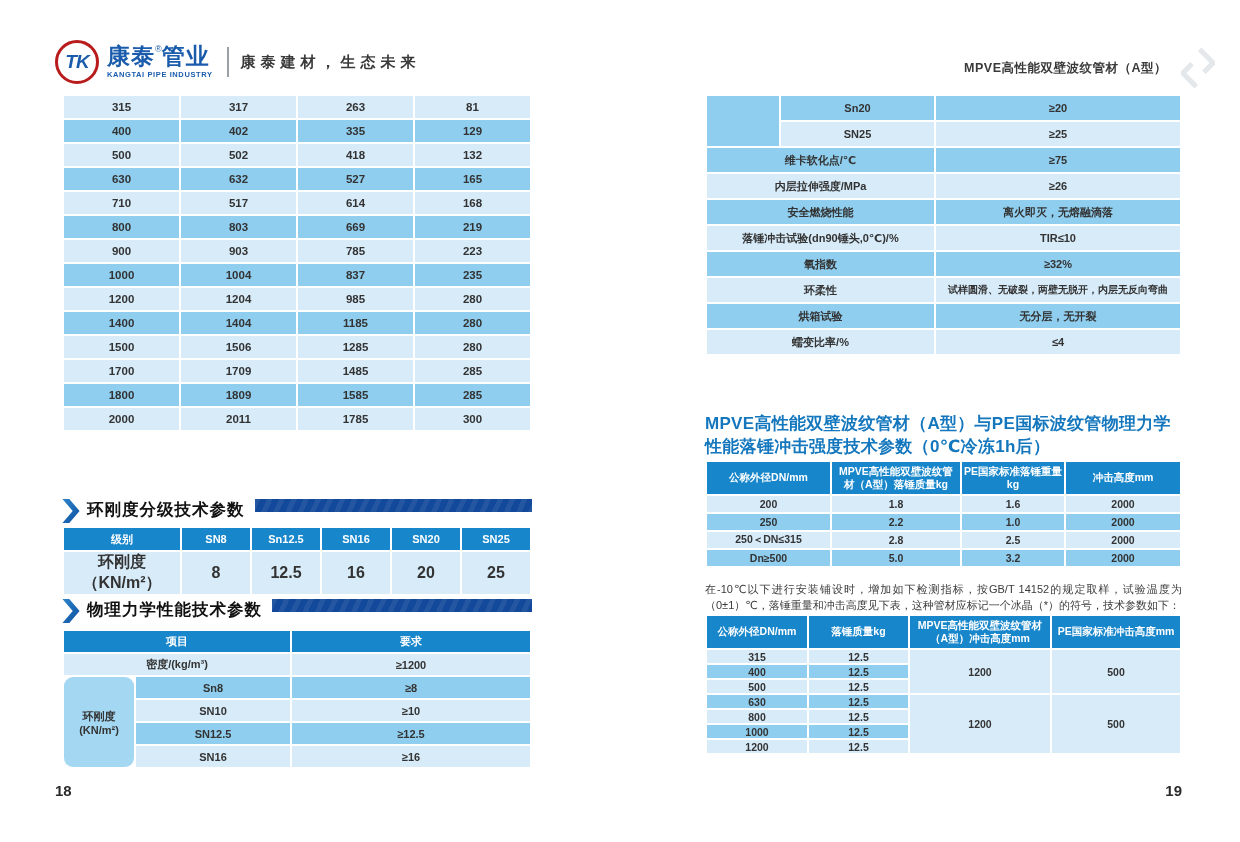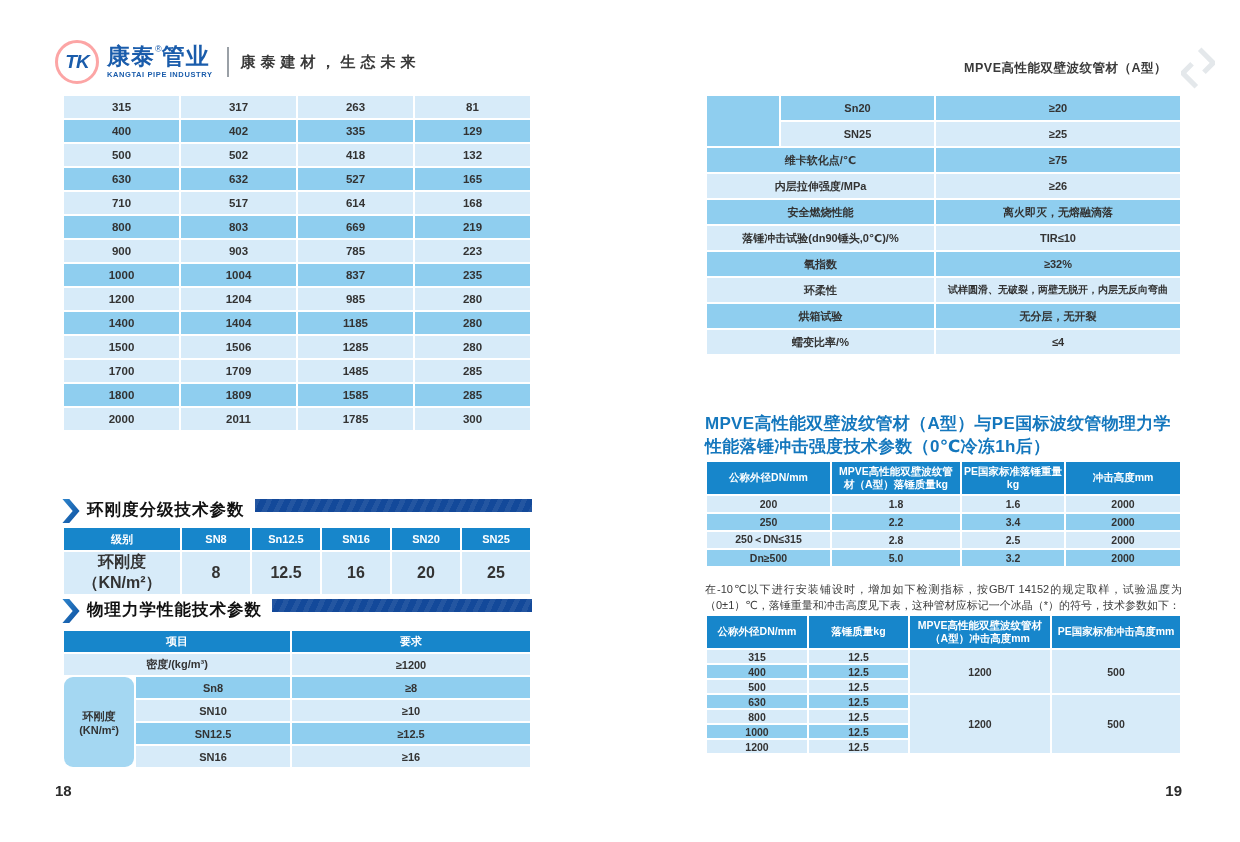--- a/index.html
+++ b/index.html
@@ -6,21 +6,21 @@
   body{
     width:1240px;height:842px;position:relative;background:#ffffff;
     font-family:"Liberation Sans","DejaVu Sans",sans-serif;color:#2f2f2f;overflow:hidden;
   }
   .page{position:absolute;inset:0;}
 
   
   .hdr-bar{position:absolute;top:38px;left:55px;right:25px;height:50px;}
   .logo-wrap{position:absolute;left:0;top:2px;display:flex;align-items:center;}
   .logo-circle{
-    width:44px;height:44px;border-radius:50%;border:3px solid #fca5a5;box-sizing:border-box;
+    width:44px;height:44px;border-radius:50%;border:3px solid #b91c1c;box-sizing:border-box;
     display:flex;align-items:center;justify-content:center;color:#1a5cab;
     font-weight:bold;font-style:italic;font-size:19px;letter-spacing:-1px;
   }
   .logo-text{margin-left:8px;line-height:1;}
   .logo-cn{font-size:23px;font-weight:bold;color:#1a5cab;letter-spacing:1px;}
   .logo-reg{font-size:9px;vertical-align:top;color:#1a5cab;}
   .logo-en{font-size:7.5px;font-weight:bold;color:#1a5cab;letter-spacing:0.6px;margin-top:3px;}
   .hdr-divider{width:2px;height:30px;background:#9aa0a6;margin:0 12px 0 14px;}
   .slogan{font-size:15px;font-weight:bold;color:#3a3a3a;letter-spacing:5px;}
   .hdr-right{position:absolute;right:0;top:8px;display:flex;align-items:center;}
@@ -379,21 +379,21 @@
       <tbody>
           <tr>
             <td class="light">200</td>
             <td class="light">1.8</td>
             <td class="light">1.6</td>
             <td class="light">2000</td>
           </tr>
           <tr>
             <td class="med">250</td>
             <td class="med">2.2</td>
-            <td class="med">3.4</td>
+            <td class="med">1.0</td>
             <td class="med">2000</td>
           </tr>
           <tr>
             <td class="light">250＜DN≤315</td>
             <td class="light">2.8</td>
             <td class="light">2.5</td>
             <td class="light">2000</td>
           </tr>
           <tr>
             <td class="med">Dn≥500</td>

